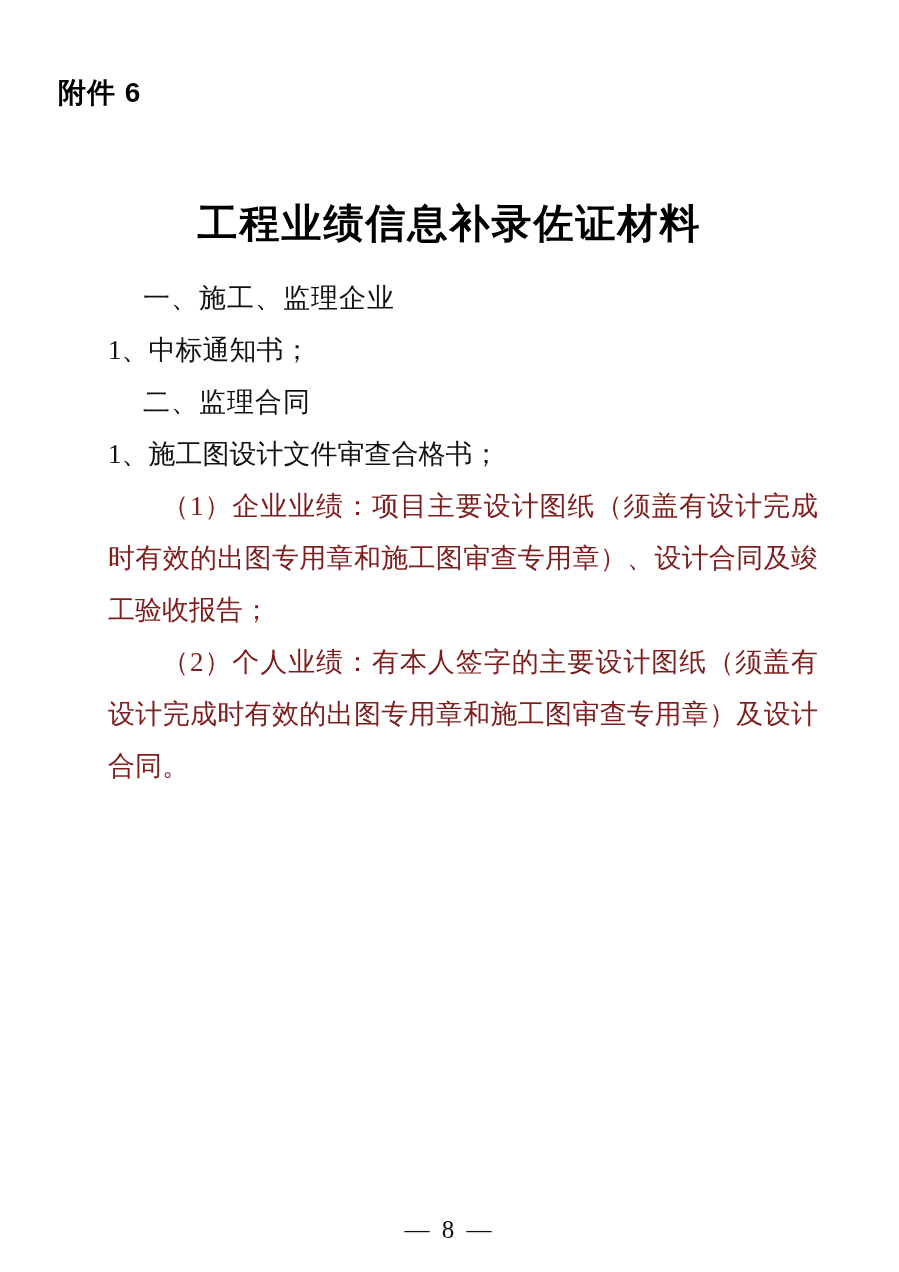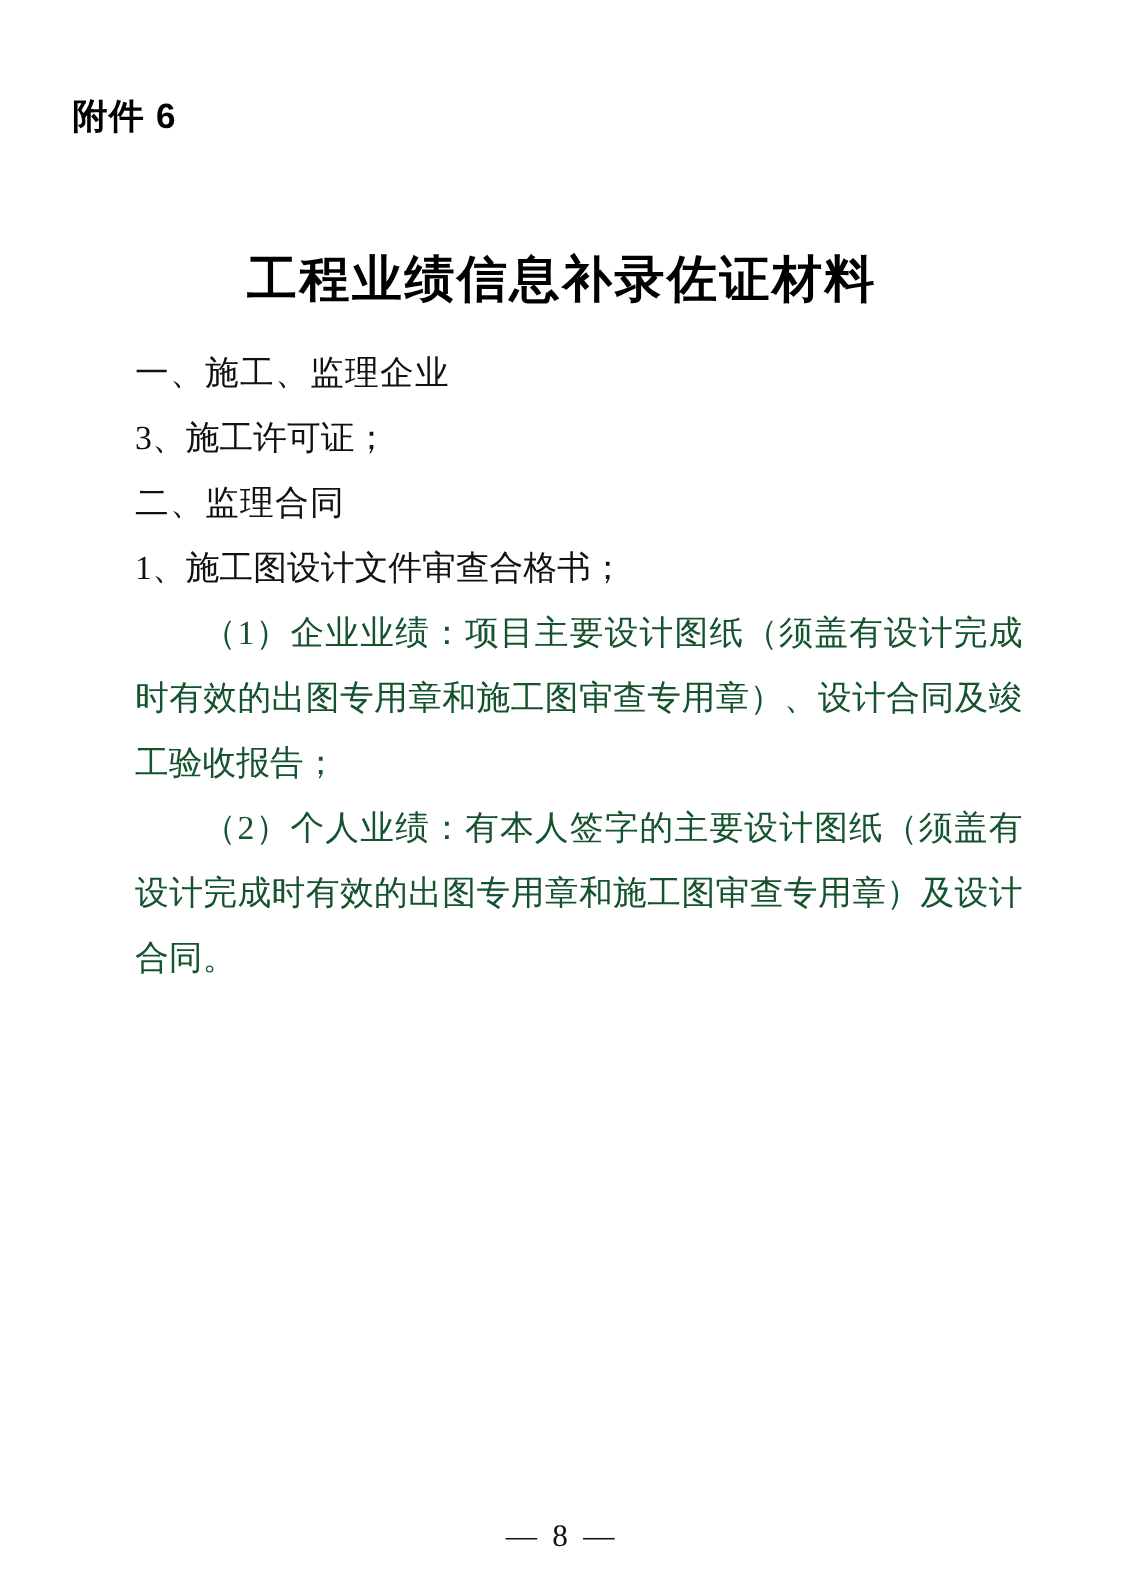--- a/index.html
+++ b/index.html
@@ -53,25 +53,26 @@
     width: 710px;
   }
   .line {
     font-size: 27px;
     line-height: 52px;
     color: #111;
     white-space: pre-wrap;
   }
   .line.section {
     letter-spacing: 1px;
+    margin-left: 35px;
   }
   .para {
     font-size: 27px;
     line-height: 52px;
-    color: #14532d;
+    color: #7f1d1d;
     text-indent: 2em;
     text-align: justify;
   }
   .page-number {
     position: absolute;
     left: 0;
     right: 0;
     bottom: 28px;
     text-align: center;
     font-family: "Liberation Serif", "DejaVu Serif", serif;
@@ -84,21 +85,21 @@
 <body>
 
 <div class="page">
 
   <div class="attachment-label">附件 6</div>
 
   <div class="doc-title">工程业绩信息补录佐证材料</div>
 
   <div class="body-block">
     <div class="line section">一、施工、监理企业</div>
-    <div class="line">3、施工许可证；</div>
+    <div class="line">1、中标通知书；</div>
     <div class="line section">二、监理合同</div>
     <div class="line">1、施工图设计文件审查合格书；</div>
     <div class="para">（1）企业业绩：项目主要设计图纸（须盖有设计完成时有效的出图专用章和施工图审查专用章）、设计合同及竣工验收报告；</div>
     <div class="para">（2）个人业绩：有本人签字的主要设计图纸（须盖有设计完成时有效的出图专用章和施工图审查专用章）及设计合同。</div>
   </div>
 
   <div class="page-number">— 8 —</div>
 
 </div>
 

